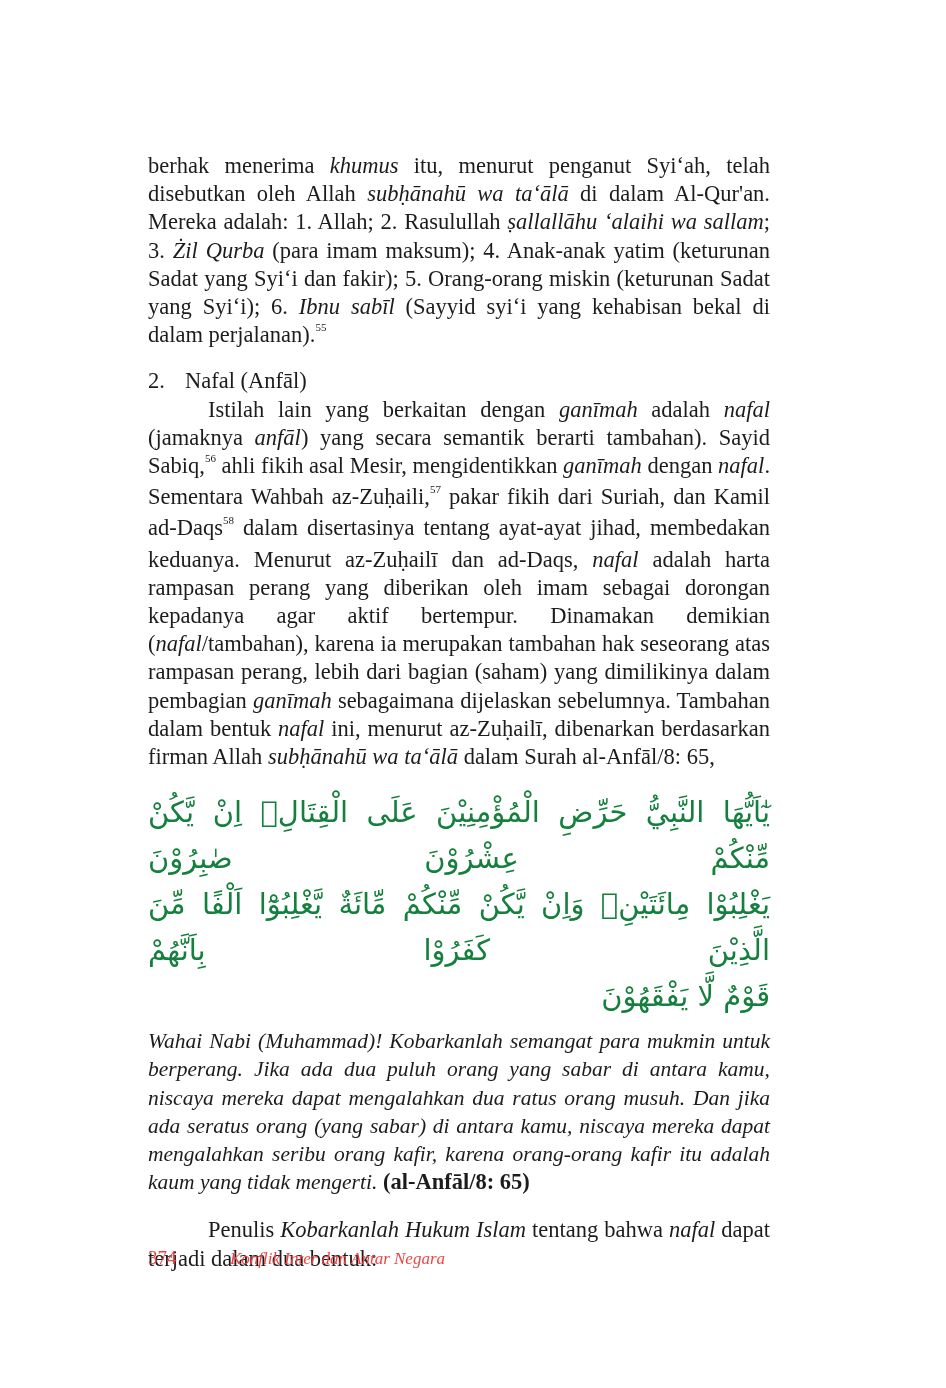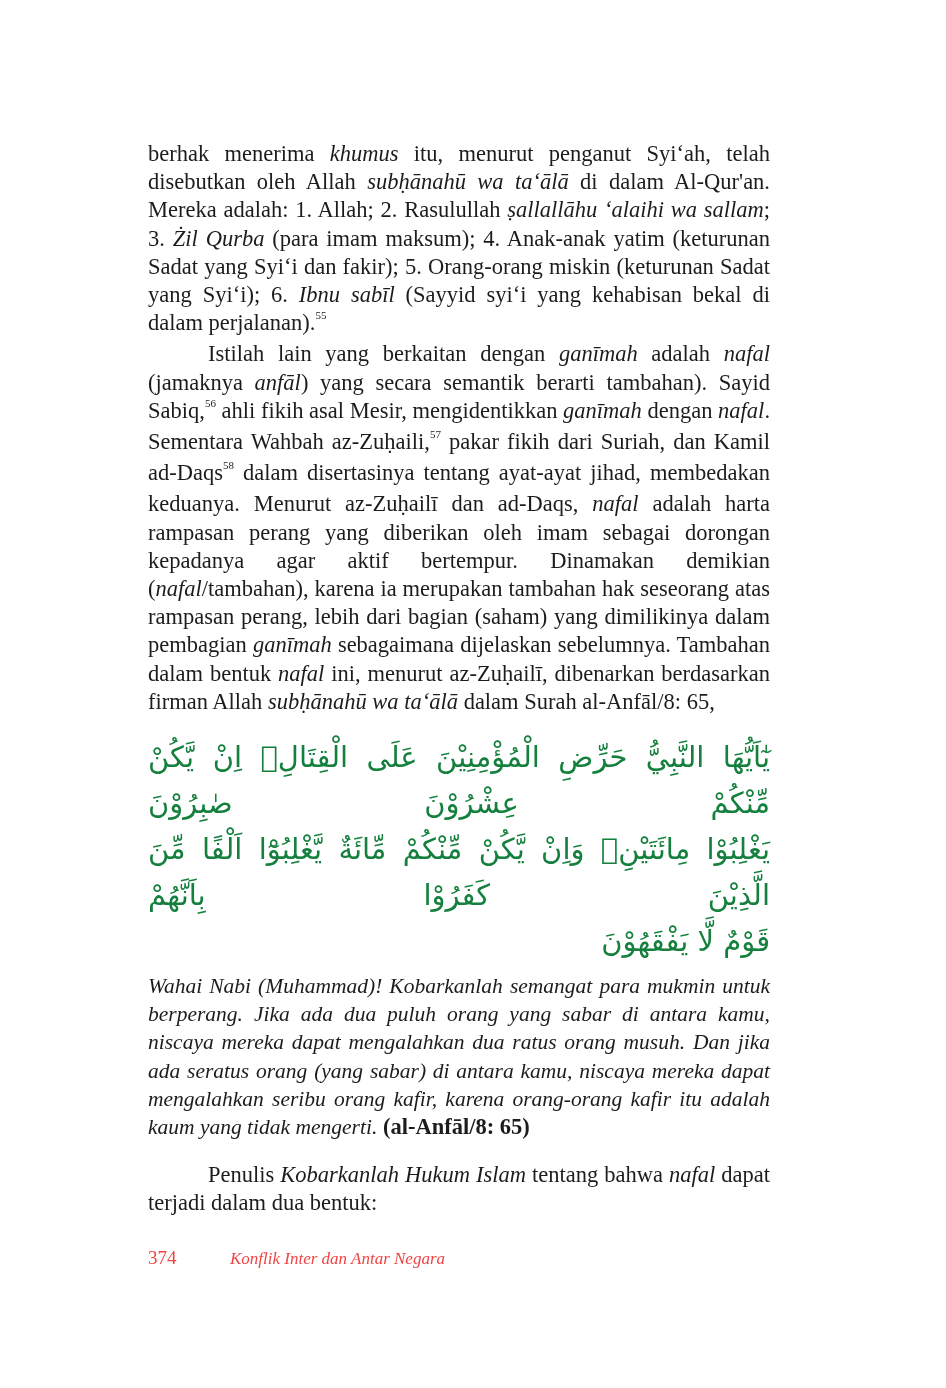--- a/index.html
+++ b/index.html
@@ -1,18 +1,18 @@
 <!DOCTYPE html>
 <html><head>
 <meta charset="utf-8">
 <style>
   html, body { margin: 0; padding: 0; background: #ffffff; }
   body { width: 946px; height: 1388px; position: relative; overflow: hidden;
          font-family: "Liberation Serif", "DejaVu Serif", serif; color: #1c1c1c; }
-  .page { position: absolute; left: 148px; top: 140px; width: 622px; }
+  .page { position: absolute; left: 148px; top: 152px; width: 622px; }
   p { margin: 0; font-size: 22.5px; line-height: 28.2px; text-align: justify; text-align-last: auto; }
   .indent { text-indent: 60px; }
   i { font-style: italic; }
   sup { font-size: 11px; vertical-align: 0; position: relative; top: -11px; }
   .heading { margin-top: 15px; font-size: 22.5px; line-height: 28.2px; }
   .heading .num { display: inline-block; width: 37px; }
   .arabic { direction: rtl; text-align: justify; font-family: "DejaVu Sans", sans-serif;
             font-size: 29px; line-height: 46px; margin: 18px 0 8px 0; color: #15803d; }
   .arabic .line { display: block; text-align: justify; text-align-last: justify; }
   .arabic .line.last { text-align-last: right; }
@@ -23,20 +23,23 @@
   .footer .pg { display: inline-block; width: 82px; }
   .footer .title { font-style: italic; font-size: 17px; }
 </style>
 </head>
 <body>
 
 <div class="page">
 
   <p><span>berhak menerima </span><i>khumus</i><span> itu, menurut penganut Syi‘ah, telah disebutkan oleh Allah </span><i>subḥānahū wa ta‘ālā</i><span> di dalam Al-Qur'an. Mereka adalah: 1. Allah;  2. Rasulullah </span><i>ṣallallāhu ‘alaihi wa sallam</i><span>; 3. </span><i>Żil Qurba</i><span> (para imam maksum);  4. Anak-anak yatim (keturunan Sadat yang Syi‘i dan fakir); 5. Orang-orang miskin (keturunan Sadat yang Syi‘i); 6. </span><i>Ibnu sabīl</i><span> (Sayyid syi‘i yang kehabisan bekal di dalam perjalanan).</span><sup>55</sup></p>
 
+  <div class="heading">
+    <span class="num">2.</span><span>Nafal (Anfāl)</span>
+  </div>
 
   <p class="indent"><span>Istilah lain yang berkaitan dengan </span><i>ganīmah</i><span> adalah </span><i>nafal</i><span> (jamaknya </span><i>anfāl</i><span>) yang secara semantik berarti tambahan). Sayid Sabiq,</span><sup>56</sup><span> ahli fikih asal Mesir, mengidentikkan </span><i>ganīmah</i><span> dengan </span><i>nafal</i><span>. Sementara Wahbah az-Zuḥaili,</span><sup>57</sup><span> pakar fikih dari Suriah, dan Kamil ad-Daqs</span><sup>58</sup><span> dalam disertasinya tentang ayat-ayat jihad, membedakan keduanya. Menurut az-Zuḥailī dan ad-Daqs, </span><i>nafal</i><span> adalah harta rampasan perang yang diberikan oleh imam sebagai dorongan kepadanya agar aktif bertempur. Dinamakan demikian (</span><i>nafal</i><span>/tambahan), karena ia merupakan tambahan hak seseorang atas rampasan perang, lebih dari bagian (saham) yang dimilikinya dalam pembagian </span><i>ganīmah</i><span> sebagaimana dijelaskan sebelumnya. Tambahan dalam bentuk </span><i>nafal</i><span> ini, menurut az-Zuḥailī, dibenarkan berdasarkan firman Allah </span><i>subḥānahū wa ta‘ālā</i><span> dalam Surah al-Anfāl/8: 65,</span></p>
 
   <div class="arabic" lang="ar">
     <span class="line">يٰٓاَيُّهَا النَّبِيُّ حَرِّضِ الْمُؤْمِنِيْنَ عَلَى الْقِتَالِۗ اِنْ يَّكُنْ مِّنْكُمْ عِشْرُوْنَ صٰبِرُوْنَ</span>
     <span class="line">يَغْلِبُوْا مِائَتَيْنِۚ وَاِنْ يَّكُنْ مِّنْكُمْ مِّائَةٌ يَّغْلِبُوْٓا اَلْفًا مِّنَ الَّذِيْنَ كَفَرُوْا بِاَنَّهُمْ</span>
     <span class="line last">قَوْمٌ لَّا يَفْقَهُوْنَ</span>
   </div>
 
   <div class="translation">

